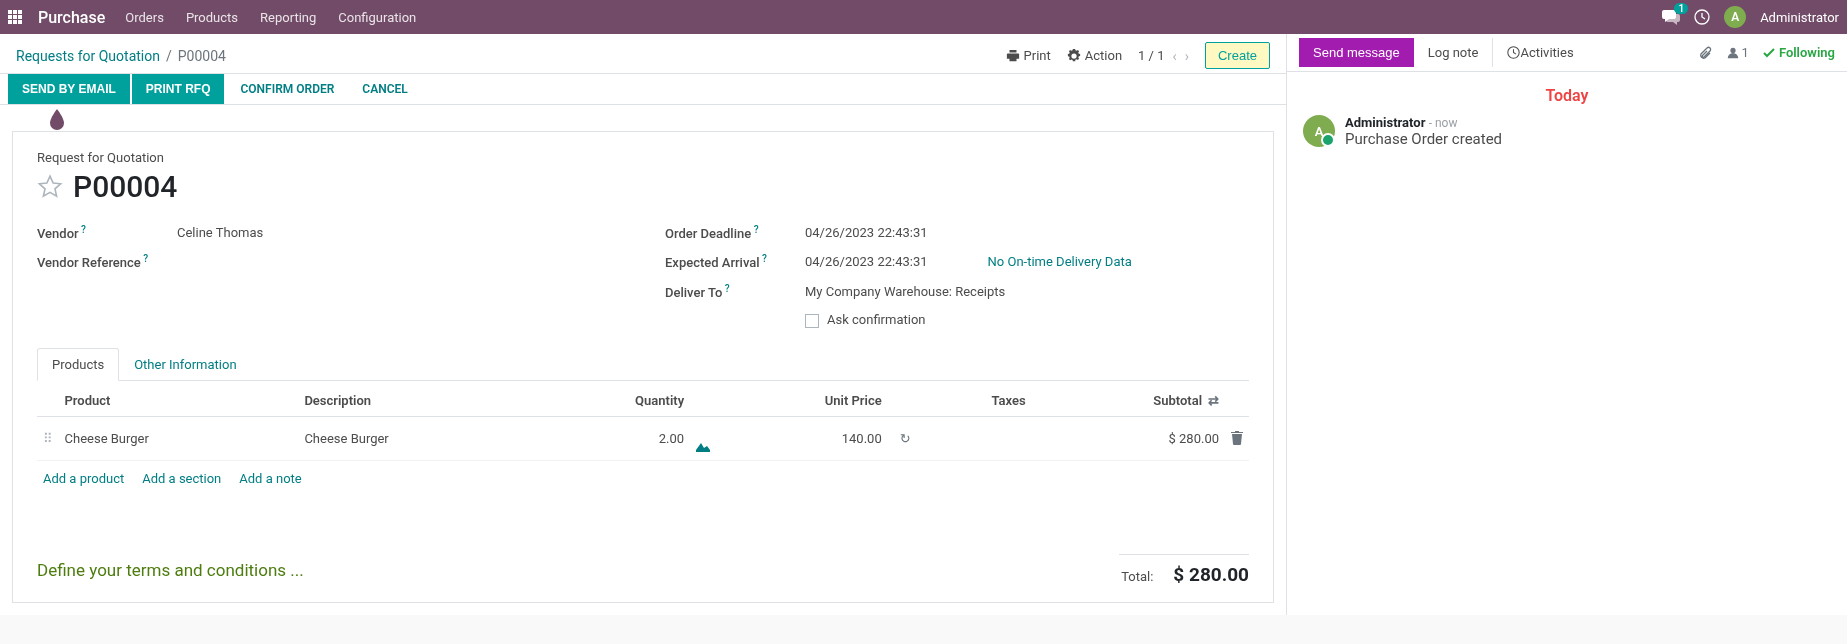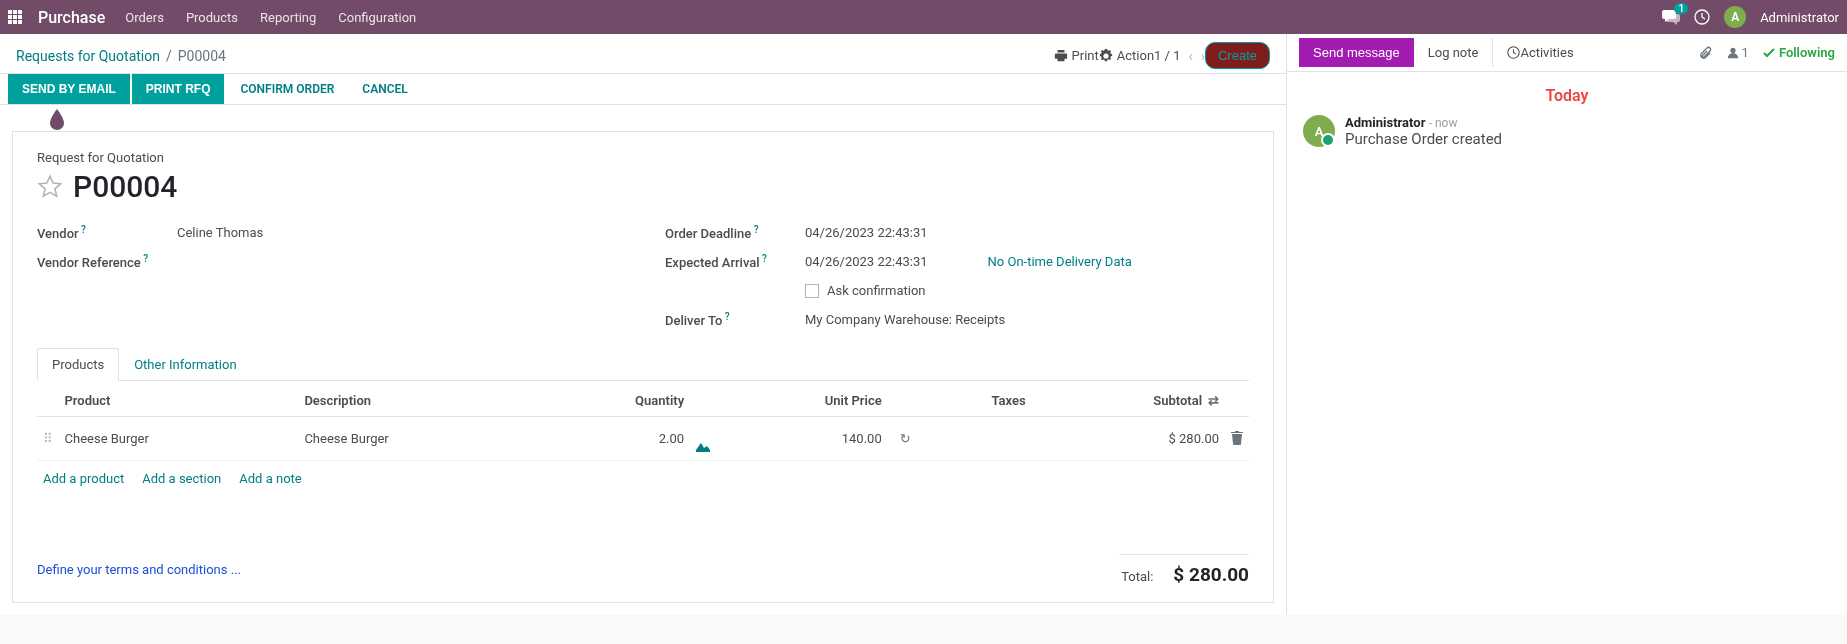--- a/index.html
+++ b/index.html
@@ -18,25 +18,25 @@
 .topbar .username { color: #fff; font-size: 13px; }
 
 .content-row { display: flex; }
 .maincol { flex: 1; background: #fff; border-right: 1px solid #dee2e6;}
 .sidecol { width: 560px; background: #fff; }
 
 .controlbar { display: flex; align-items: center; padding: 8px 16px 4px 16px; }
 .breadcrumb { font-size: 14px; color: #017e84; display: flex; align-items: center; gap: 6px; }
 .breadcrumb .sep { color: #6c757d; }
 .breadcrumb .cur { color: #6c757d; }
-.cp-right { margin-left: auto; display: flex; align-items: center; }
+.cp-right { margin-left: auto; display: flex; align-items: center; gap: 16px; }
 .cp-btn { color: #4c4c4c; font-size: 13px; display: inline-flex; align-items: center; gap: 4px; cursor: pointer; }
 .pager { color: #4c4c4c; display: flex; align-items: center; gap: 8px; }
 .pager .arrow { color: #adb5bd; cursor: pointer; font-size: 14px; }
-.btn-create { border: 1px solid #00a09d; color: #00a09d; background: #7f1d1d; padding: 5px 12px; font-size: 13px; cursor: pointer; border-radius: 10px; }
+.btn-create { border: 1px solid #00a09d; color: #00a09d; background: #fef9c3; padding: 5px 12px; font-size: 13px; cursor: pointer; border-radius: 2px; }
 
 .statusbar { display: flex; align-items: stretch; border-top: 1px solid #dee2e6; border-bottom: 1px solid #dee2e6; height: 32px; background: #fff; padding-left: 8px; }
 .statusbar .sbtn { background: #00a09d; color: #fff; border: none; padding: 0 14px; font-size: 12px; font-weight: 600; text-transform: uppercase; cursor: pointer; margin-right: 2px; }
 .statusbar .slink { color: #017e84; font-size: 12px; font-weight: 600; text-transform: uppercase; padding: 0 14px; display: flex; align-items: center; cursor: pointer; }
 .statusbar .stages { margin-left: auto; display: flex; height: 100%; }
 .stage { position: relative; padding: 0 18px 0 24px; display: flex; align-items: center; font-size: 11px; font-weight: 600; text-transform: uppercase; color: #adb5bd; border-left: 1px solid #dee2e6; }
 .stage.active { color: #4c4c4c; background: #e9ecef; }
 .stage:after { content: ''; position: absolute; right: -8px; top: 0; width: 0; height: 0; border-top: 16px solid transparent; border-bottom: 16px solid transparent; border-left: 8px solid #fff; z-index: 2; }
 .stage.active:after { border-left-color: #e9ecef; }
 .stage:before { content: ''; position: absolute; right: -9px; top: 0; width: 0; height: 0; border-top: 16px solid transparent; border-bottom: 16px solid transparent; border-left: 9px solid #dee2e6; z-index: 1; }
@@ -69,21 +69,21 @@
 .handle { color: #adb5bd; cursor: grab; }
 .trash { color: #6c757d; cursor: pointer; }
 .chart-icon { color: #017e84; cursor: pointer; margin-left: 6px; }
 .refresh-icon { color: #6c757d; cursor: pointer; margin-left: 6px; }
 .gear-sub { color: #6c757d; cursor: pointer; margin-left: 6px; }
 
 .addlinks { padding: 10px 6px; display: flex; gap: 18px; }
 .addlinks a { color: #017e84; text-decoration: none; cursor: pointer; font-size: 13px; }
 
 .bottom-row { display: flex; align-items: center; margin-top: 50px; padding: 8px 0; border-top: 0; }
-.terms { color: #1d4ed8; font-size: 13px; }
+.terms { color: #4d7c0f; font-size: 17px; }
 .total-box { margin-left: auto; text-align: right; border-top: 1px solid #dee2e6; padding-top: 8px; min-width: 130px; display: flex; gap: 20px; align-items: baseline; justify-content: flex-end;}
 .total-label { font-size: 13px; color: #4c4c4c; }
 .total-val { font-size: 19px; font-weight: 700; color: #212529; }
 
 
 .chatter-bar { display: flex; align-items: center; border-bottom: 1px solid #dee2e6; height: 38px; padding: 0 12px; }
 .sendmsg { background: #a21caf; color: #fff; border: none; padding: 7px 14px; font-size: 13px; cursor: pointer; }
 .lognote { padding: 7px 14px; font-size: 13px; color: #4c4c4c; cursor: pointer; }
 .activities { padding: 7px 14px; font-size: 13px; color: #4c4c4c; cursor: pointer; border-left: 1px solid #dee2e6; display: flex; align-items: center; }
 .chatter-right { margin-left: auto; display: flex; align-items: center; gap: 14px; }
@@ -214,26 +214,26 @@
         <div class="fval">04/26/2023 22:43:31</div>
       </div>
       <div class="frow">
         <div class="flabel"><span>Expected Arrival</span><span class="help"> ?</span></div>
         <div class="fval" style="display:flex; gap:60px;">
           <span>04/26/2023 22:43:31</span>
           <span class="tlink">No On-time Delivery Data</span>
         </div>
       </div>
       <div class="frow">
+        <div class="flabel"><span>Deliver To</span><span class="help"> ?</span></div>
+        <div class="fval">My Company Warehouse: Receipts</div>
+      </div>
+      <div class="frow">
         <div class="flabel"></div>
         <div class="fval"><span class="checkbox"></span><span>Ask confirmation</span></div>
-      </div>
-      <div class="frow">
-        <div class="flabel"><span>Deliver To</span><span class="help"> ?</span></div>
-        <div class="fval">My Company Warehouse: Receipts</div>
       </div>
     </div>
   </div>
 
   <div class="tabs">
     <div class="tab active">Products</div>
     <div class="tab">Other Information</div>
   </div>
 
   <table class="ptable">

